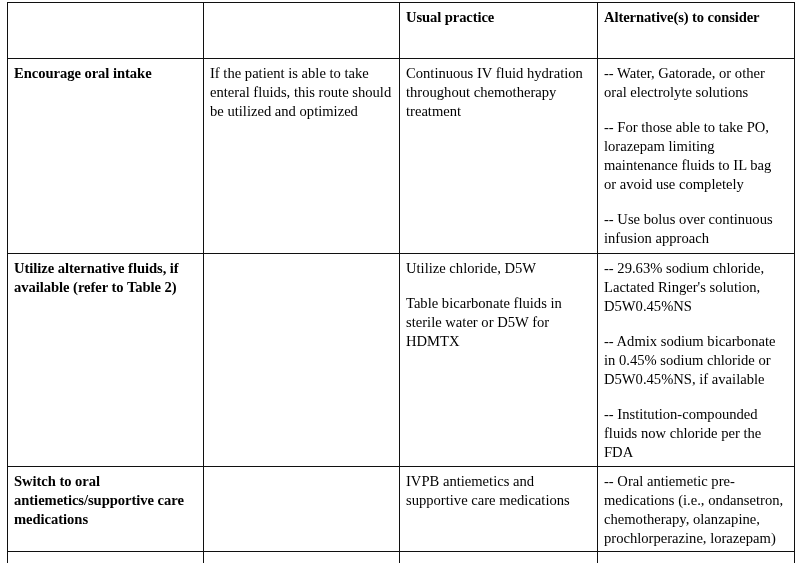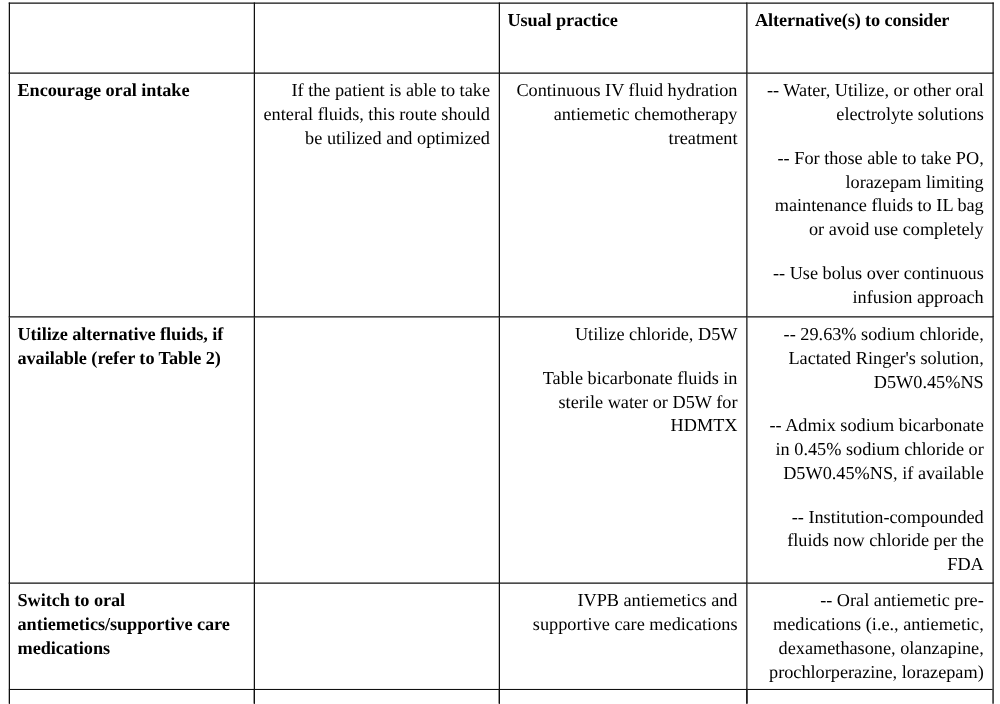--- a/index.html
+++ b/index.html
@@ -55,21 +55,20 @@
     display: block;
     font-weight: bold;
     letter-spacing: -0.1px;
   }
   .rowlabel {
     font-weight: bold;
     letter-spacing: -0.05px;
   }
   .cell-block {
     display: block;
-    text-align: right;
   }
   .cell-block + .cell-block {
     margin-top: 16px;
   }
   .r1 td { height: 168px; margin-left: 45px; }
   .r2 td { height: 174px; margin-top: 22px; }
   .r3 td { height: 142px; }
   .empty-cell {
     min-height: 1px;
   }
@@ -129,24 +128,24 @@
     <tbody>
 
       <tr class="r1">
         <td>
           <span class="rowlabel">Encourage oral intake</span>
         </td>
         <td>
           <span class="cell-block">If the patient is able to take enteral fluids, this route should be utilized and optimized</span>
         </td>
         <td>
-          <span class="cell-block">Continuous IV fluid hydration antiemetic chemotherapy treatment</span>
-        </td>
-        <td>
-          <span class="cell-block">-- Water, Utilize, or other oral electrolyte solutions</span>
+          <span class="cell-block">Continuous IV fluid hydration throughout chemotherapy treatment</span>
+        </td>
+        <td>
+          <span class="cell-block">-- Water, Gatorade, or other oral electrolyte solutions</span>
           <span class="cell-block">-- For those able to take PO, lorazepam limiting maintenance fluids to IL bag or avoid use completely</span>
           <span class="cell-block">-- Use bolus over continuous infusion approach</span>
         </td>
       </tr>
 
       <tr class="r2">
         <td>
           <span class="rowlabel">Utilize alternative fluids, if available (refer to Table 2)</span>
         </td>
         <td class="empty-cell"></td>
@@ -163,21 +162,21 @@
 
       <tr class="r3">
         <td>
           <span class="rowlabel">Switch to oral antiemetics/supportive care medications</span>
         </td>
         <td class="empty-cell"></td>
         <td>
           <span class="cell-block">IVPB antiemetics and supportive care medications</span>
         </td>
         <td>
-          <span class="cell-block">-- Oral antiemetic pre-medications (i.e., antiemetic, dexamethasone, olanzapine, prochlorperazine, lorazepam)</span>
+          <span class="cell-block">-- Oral antiemetic pre-medications (i.e., ondansetron, chemotherapy, olanzapine, prochlorperazine, lorazepam)</span>
 
         </td>
       </tr>
 
     </tbody>
   </table>
 
   <div class="clip-bottom">
     <table>
       <colgroup>

